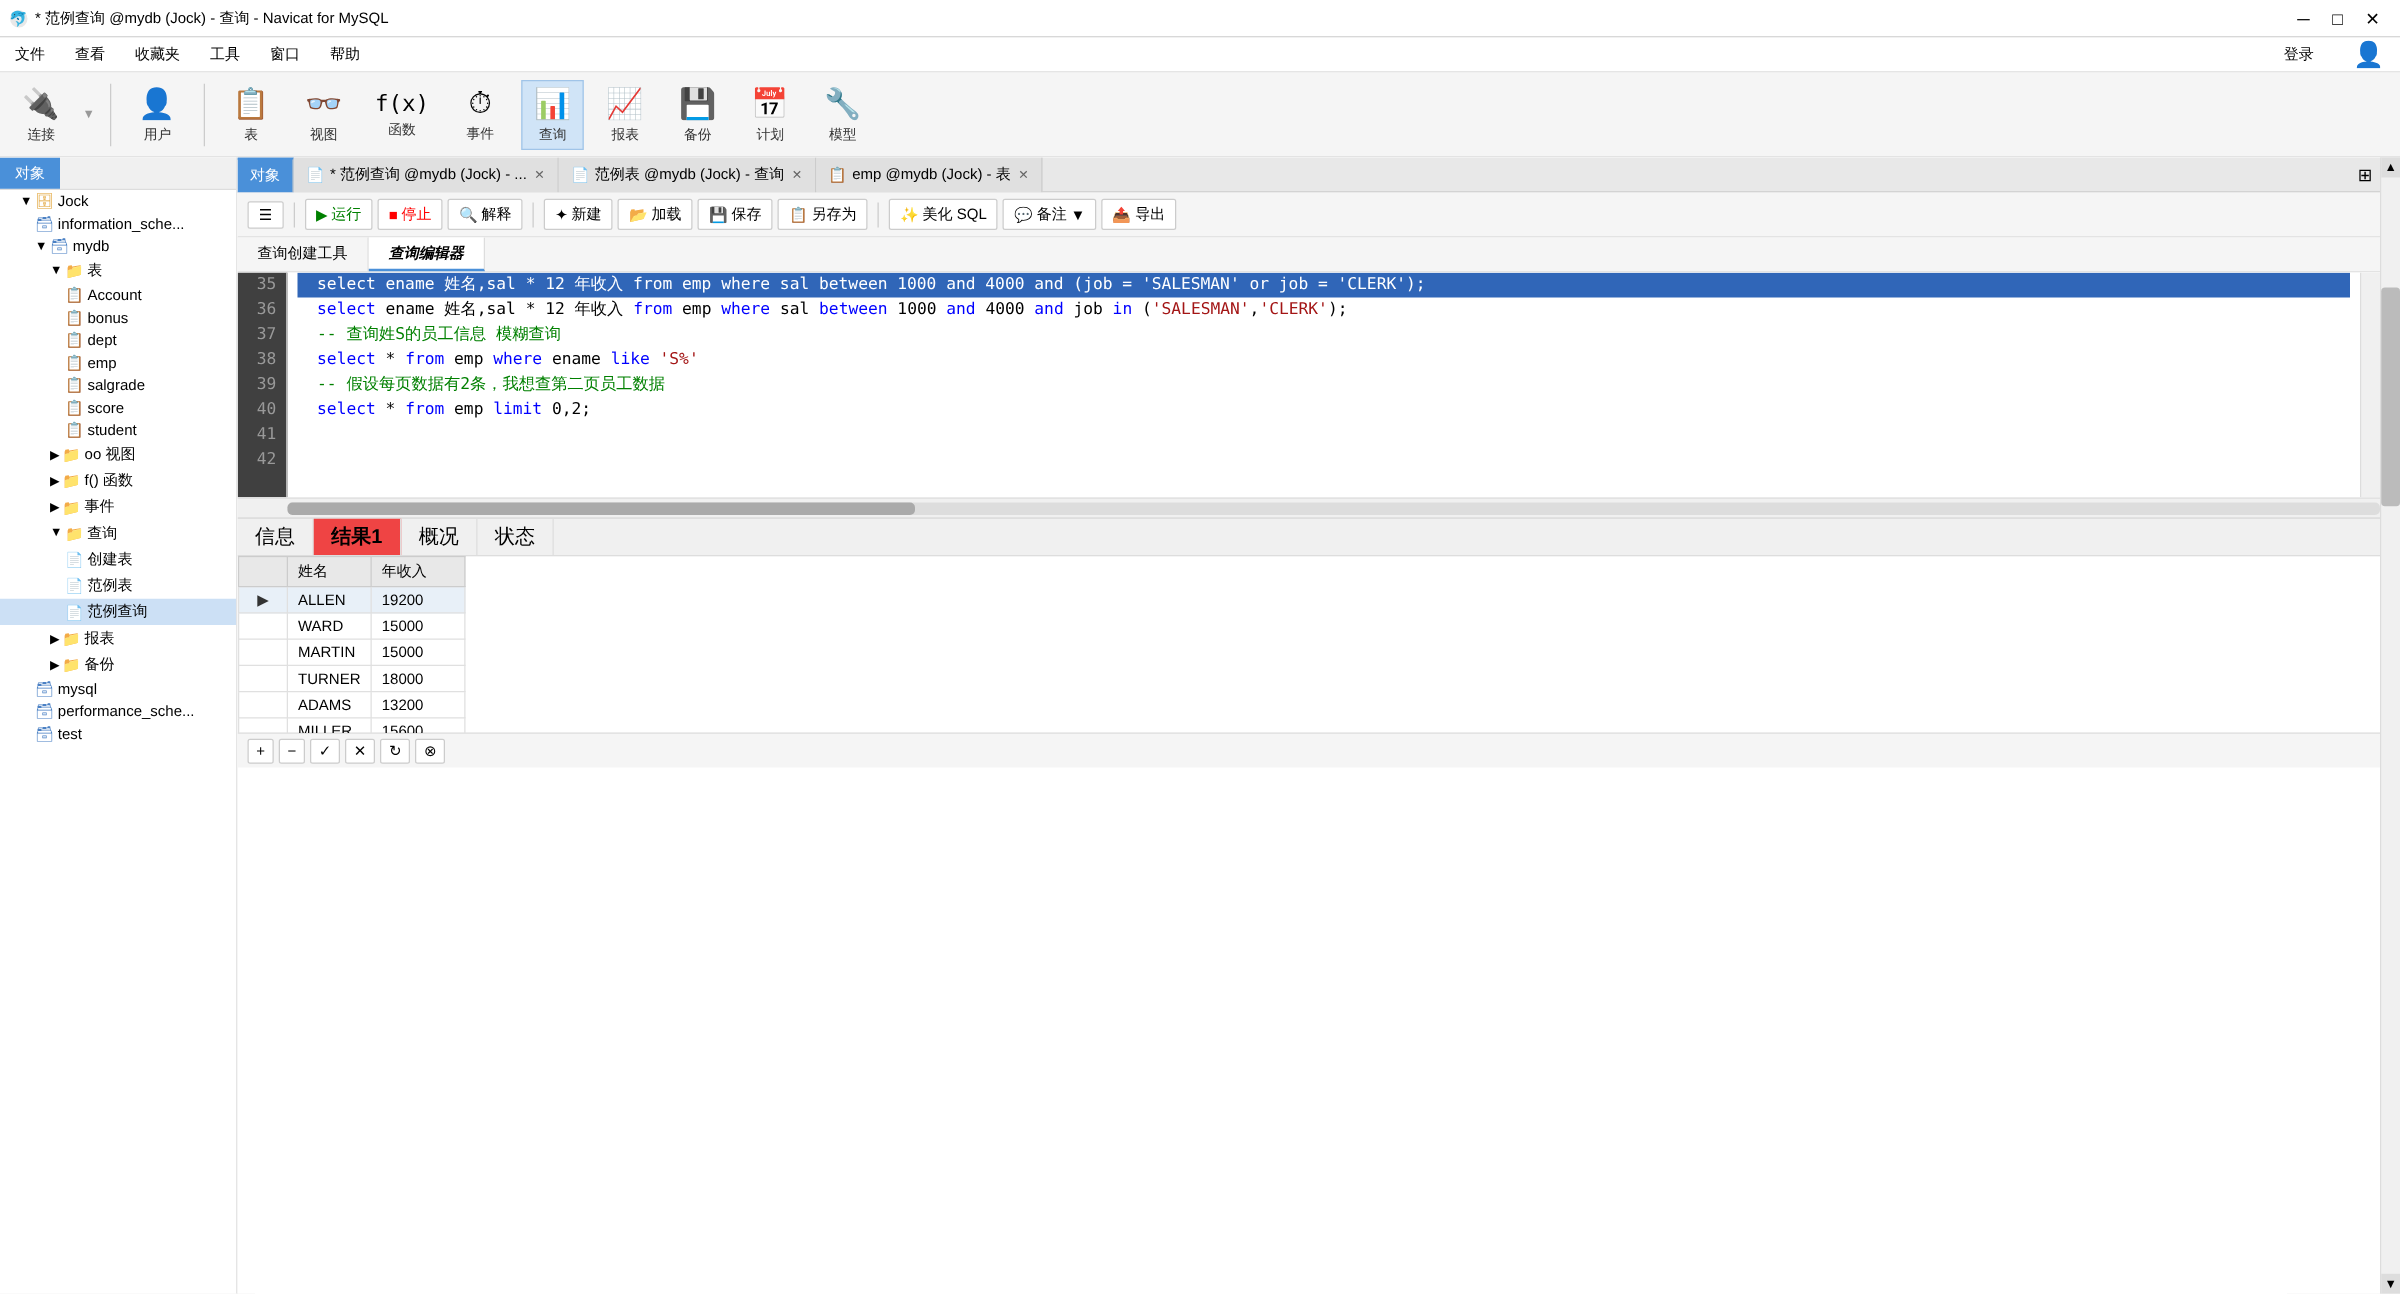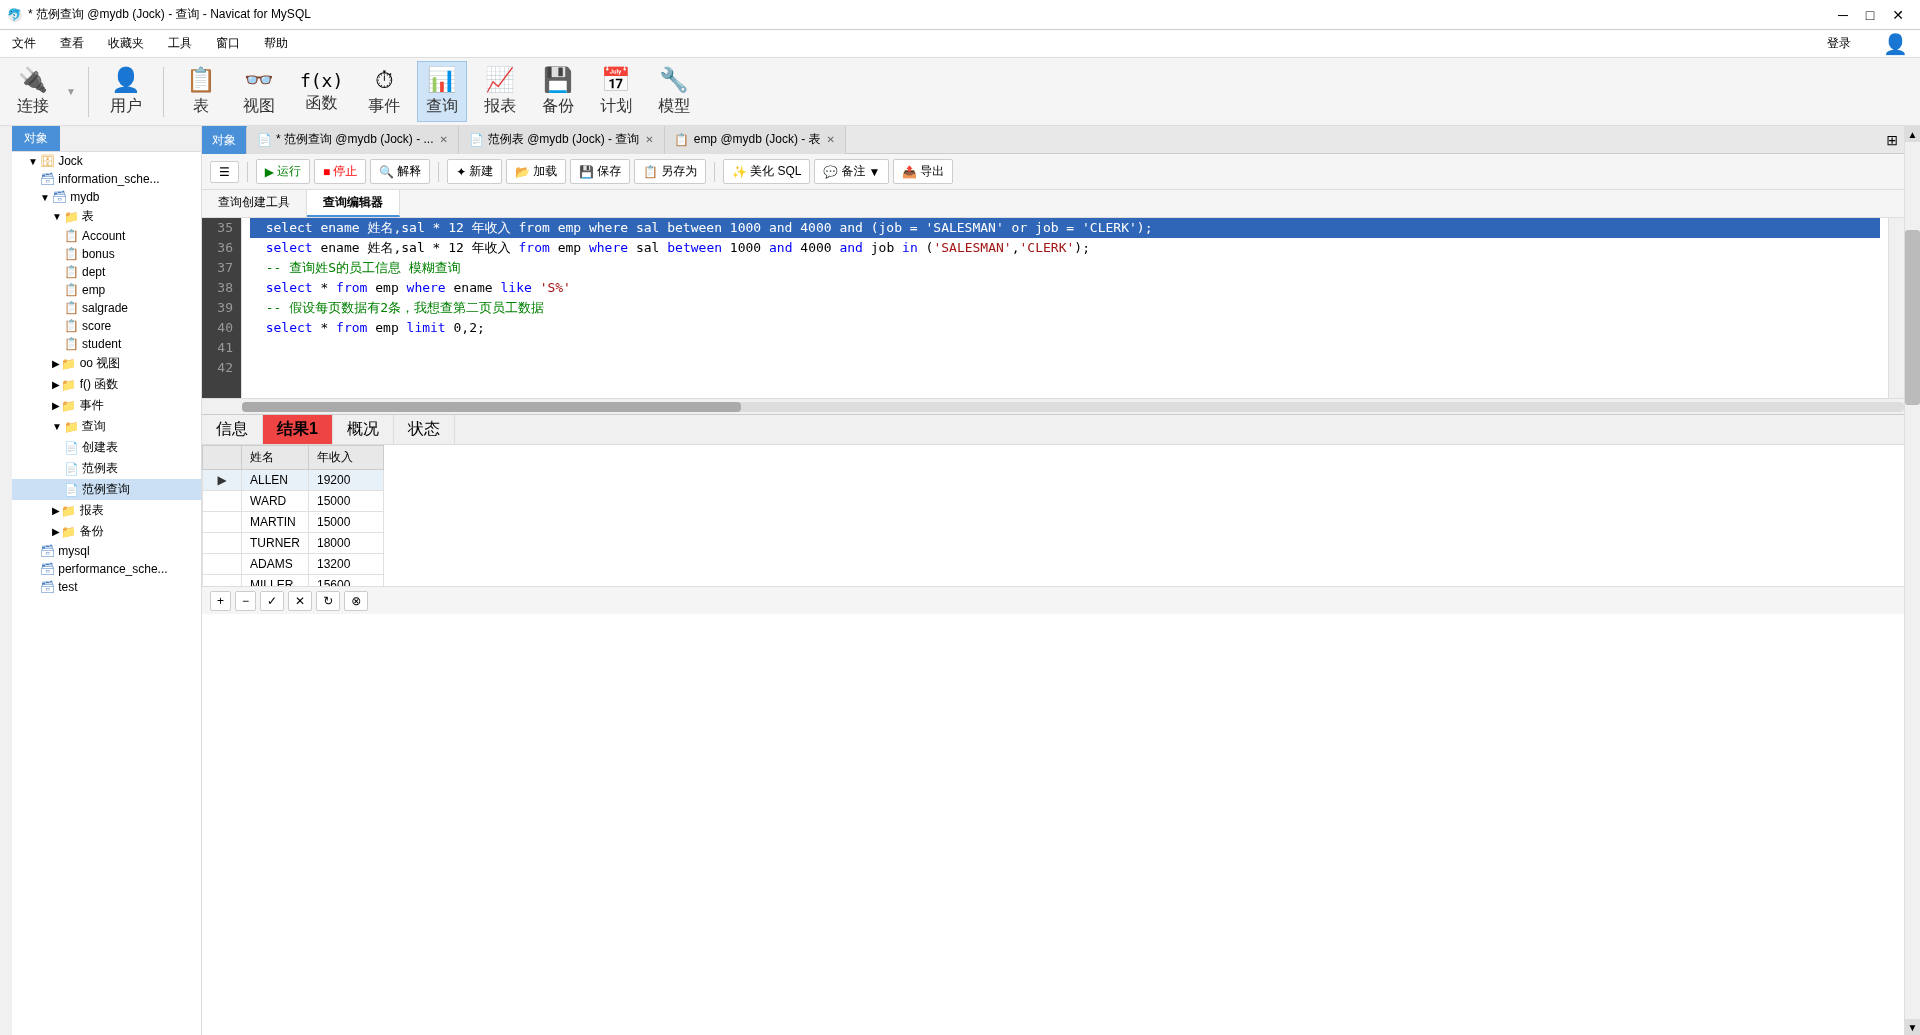--- a/index.html
+++ b/index.html
@@ -13,26 +13,26 @@
     #titlebar-right button { background: none; border: none; font-size: 14px; cursor: pointer; padding: 2px 8px; }
 
     
     #menubar { background: #fff; height: 28px; display: flex; align-items: center; padding: 0 8px; border-bottom: 1px solid #ddd; gap: 16px; }
     #menubar span { font-size: 12px; cursor: pointer; padding: 2px 4px; }
 
     
     #toolbar { background: #f5f5f5; height: 68px; display: flex; align-items: center; padding: 0 8px; border-bottom: 1px solid #ddd; gap: 8px; }
     .toolbar-group { display: flex; flex-direction: column; align-items: center; gap: 2px; cursor: pointer; padding: 4px 8px; min-width: 50px; }
     .toolbar-group .icon { font-size: 24px; }
-    .toolbar-group .label { font-size: 16px; color: #333; }
+    .toolbar-group .label { font-size: 11px; color: #333; }
     .toolbar-sep { width: 1px; height: 50px; background: #ccc; margin: 0 4px; }
     .toolbar-group.active { background: #d0e4f7; border: 1px solid #a0c4e8; }
 
     
-    #layout { display: flex; height: calc(1035px - 30px - 28px - 68px); margin-left: 12px; }
+    #layout { display: flex; height: calc(1035px - 30px - 28px - 68px); }
     #sidebar { width: 190px; background: #fff; border-right: 1px solid #ddd; overflow-y: auto; font-size: 12px; }
     .tree-item { display: flex; align-items: center; padding: 2px 4px; cursor: pointer; white-space: nowrap; }
     .tree-item .arrow { margin-right: 2px; font-size: 10px; }
     .tree-item .icon { margin-right: 3px; }
     .tree-item.selected { background: #cce0f5; }
     .indent1 { padding-left: 16px; }
     .indent2 { padding-left: 28px; }
     .indent3 { padding-left: 40px; }
     .indent4 { padding-left: 52px; }
 
@@ -48,21 +48,21 @@
     .tab-right-icon { margin-left: auto; padding: 0 6px; font-size: 14px; cursor: pointer; }
 
     
     #query-toolbar { display: flex; align-items: center; padding: 4px 8px; border-bottom: 1px solid #ddd; gap: 4px; background: #f5f5f5; height: 36px; }
     .q-btn { display: flex; align-items: center; gap: 3px; padding: 3px 8px; border: 1px solid #ccc; background: #fff; border-radius: 2px; cursor: pointer; font-size: 12px; }
     .q-sep { width: 1px; height: 20px; background: #ccc; margin: 0 4px; }
 
     
     #subtabs { display: flex; border-bottom: 1px solid #ddd; background: #f5f5f5; height: 28px; }
     .subtab { padding: 4px 16px; font-size: 12px; cursor: pointer; border-right: 1px solid #ddd; }
-    .subtab.active { background: #fff; border-bottom: 2px solid #4a90d9; font-weight: bold; }
+    .subtab.active { background: #fff; border-bottom: 2px solid #4a90d9; font-weight: bold; font-style: italic; }
 
     
     #sql-editor { flex: 1; overflow: auto; background: #fff; font-family: Consolas, monospace; font-size: 13px; display: flex; }
     .line-numbers { background: #404040; border-right: 1px solid #ddd; padding: 0 8px; color: #999; min-width: 40px; text-align: right; line-height: 20px; user-select: none; }
     .code-area { flex: 1; padding: 0 8px; overflow: auto; }
     .code-line { line-height: 20px; white-space: pre; }
     .code-line.highlighted { background: #3066b8; color: #fff; }
     .comment { color: #008000; }
 
     

